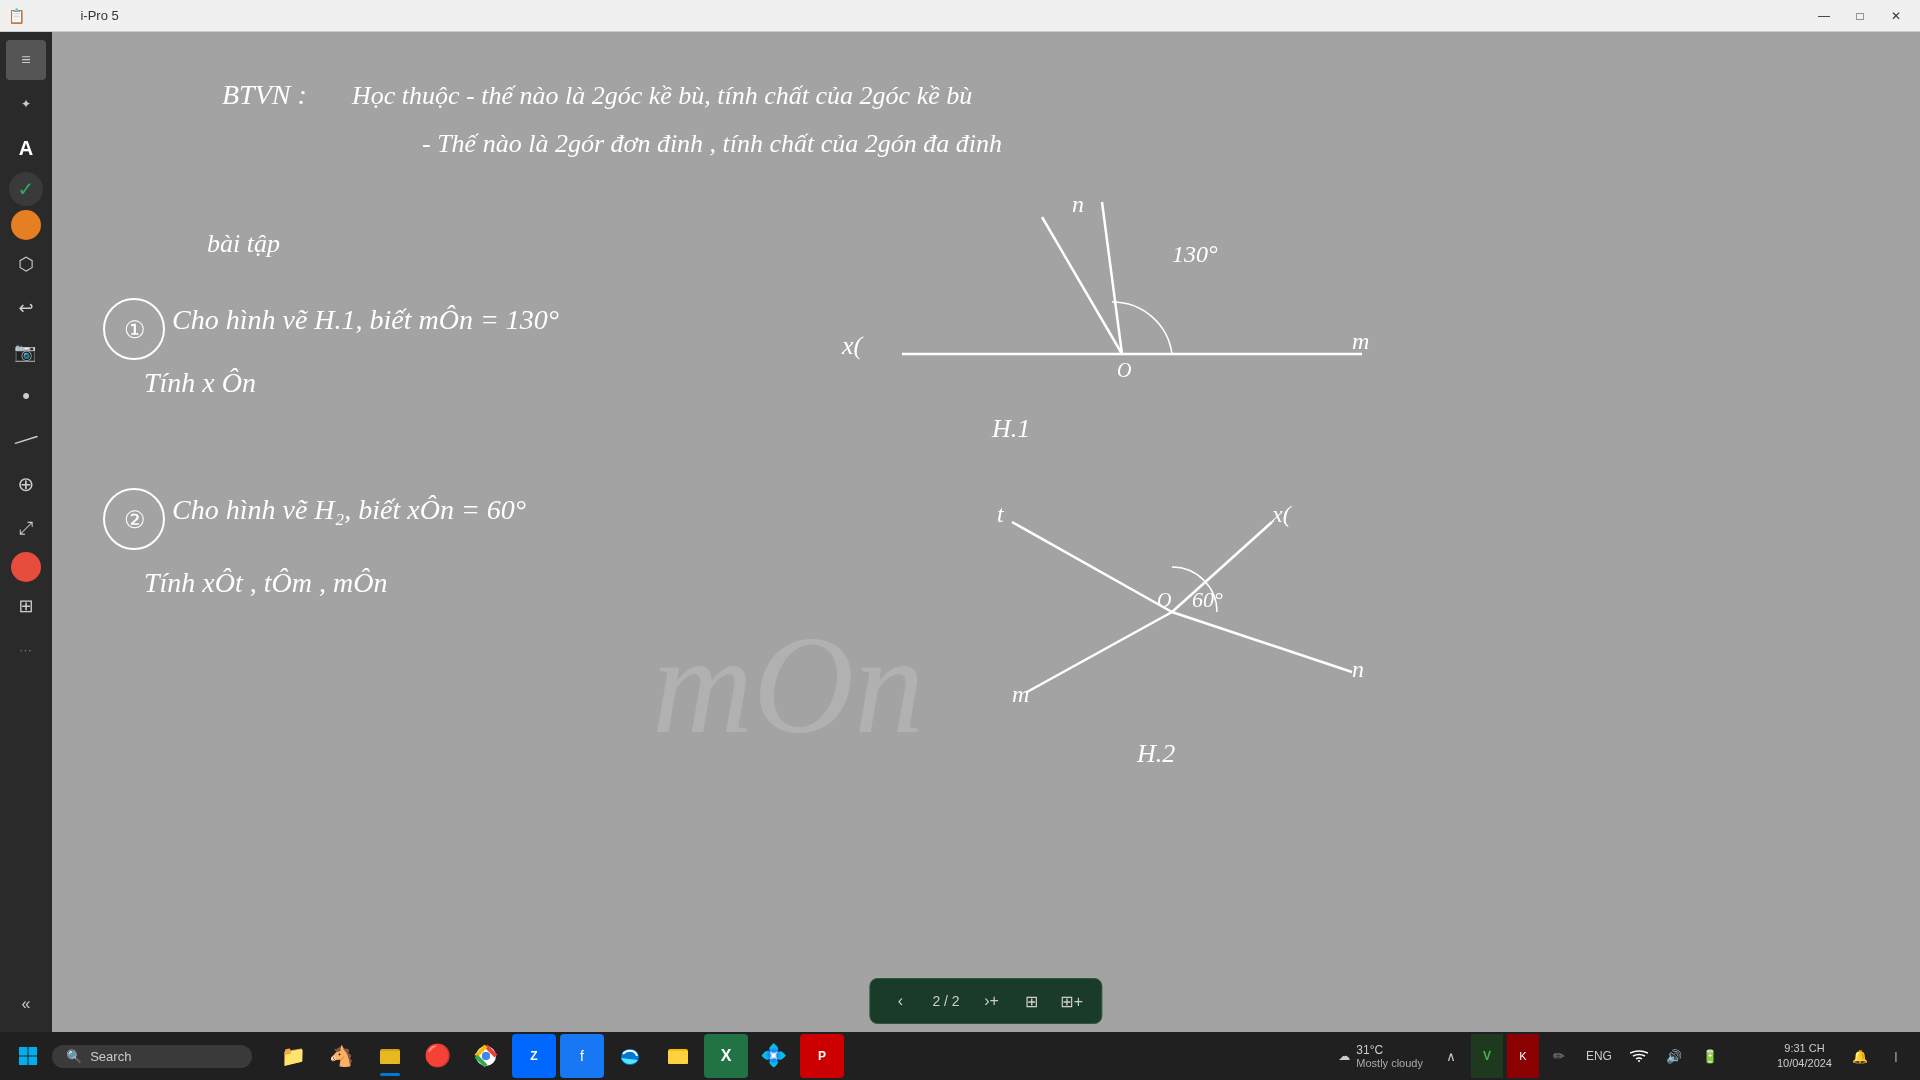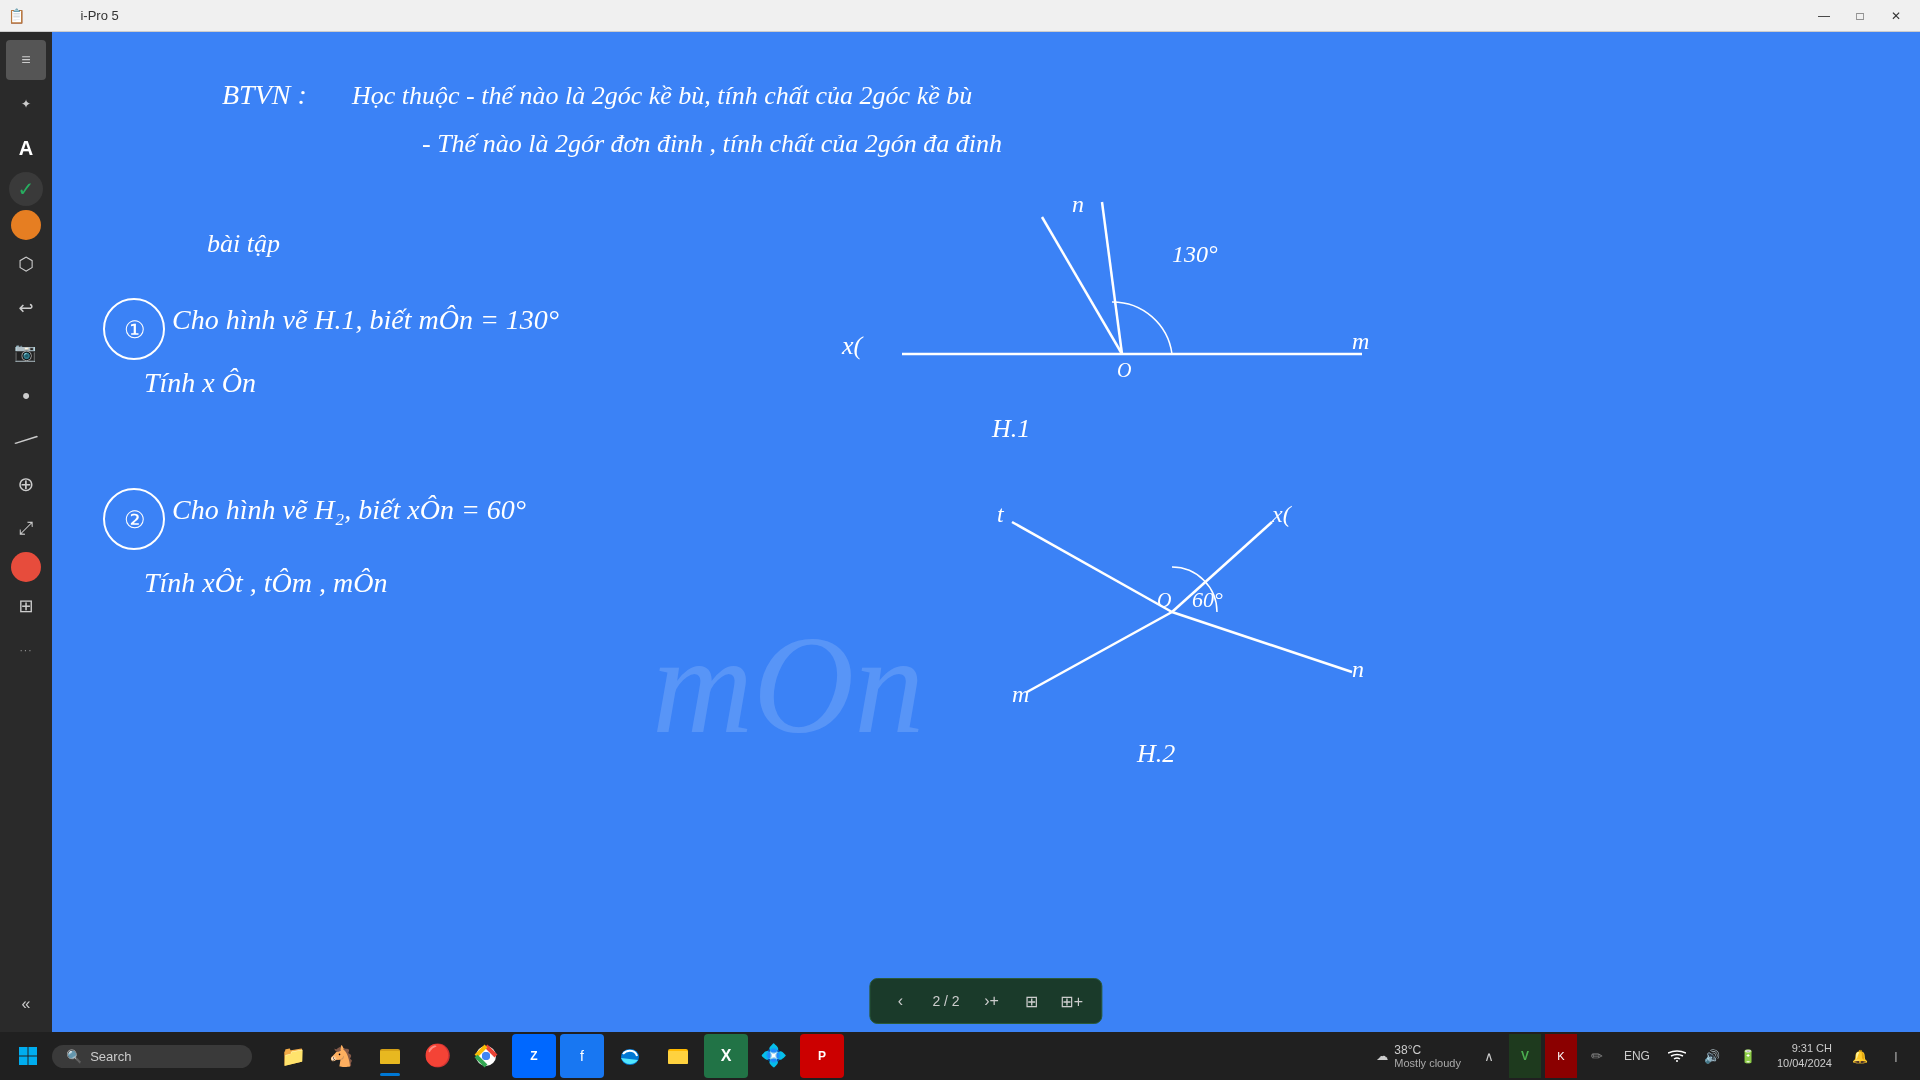--- a/index.html
+++ b/index.html
@@ -47,21 +47,21 @@
       color: #333;
     }
 
     
     #whiteboard {
       position: absolute;
       top: 32px;
       left: 52px;
       width: calc(1920px - 52px);
       height: calc(1080px - 32px - 48px);
-      background: #3b82f6;
+      background: #a3a3a3;
       overflow: hidden;
     }
 
     
     #toolbar {
       position: absolute;
       top: 32px;
       left: 0;
       width: 52px;
       height: calc(1080px - 32px - 48px);
@@ -171,26 +171,27 @@
       display: flex;
       align-items: center;
       justify-content: center;
       color: #ccc;
       font-size: 13px;
       cursor: pointer;
     }
     #clock {
       display: flex;
       flex-direction: column;
-      align-items: flex-end;
+      align-items: center;
       color: #ccc;
       font-size: 11px;
       line-height: 1.4;
       padding: 0 8px;
       cursor: pointer;
+      margin-left: 38px;
     }
     #weather-widget {
       display: flex;
       align-items: center;
       gap: 6px;
       color: #ccc;
       font-size: 12px;
       padding: 0 8px;
       cursor: pointer;
     }
@@ -396,21 +397,21 @@
     <div class="taskbar-app" style="background:#217346; border-radius:4px; color:white; font-size:16px; font-weight:bold;">X</div>
     <div class="taskbar-app" style="color:#0095ff; font-size:22px;">💠</div>
     <div class="taskbar-app" style="background:#cc0000; border-radius:4px; color:white; font-size:12px; font-weight:bold;">P</div>
   </div>
 
   <div id="taskbar-right">
 
     <div id="weather-widget">
       <span>☁</span>
       <div>
-        <div style="color:#ccc; font-size:12px;">38°C</div>
+        <div style="color:#ccc; font-size:12px;">31°C</div>
         <div style="color:#aaa; font-size:11px;">Mostly cloudy</div>
       </div>
     </div>
 
     <div class="sys-icon">∧</div>
     <div class="sys-icon" style="background:#1e3a1e; color:#4caf50; font-weight:bold; font-size:12px;">V</div>
     <div class="sys-icon" style="background:#8b0000; color:white; font-size:11px;">K</div>
     <div class="sys-icon" style="color:#888; font-size:14px;">✏</div>
     <div class="sys-icon" style="font-size:12px; color:#ccc; width:40px;">ENG</div>
     <div class="sys-icon">

